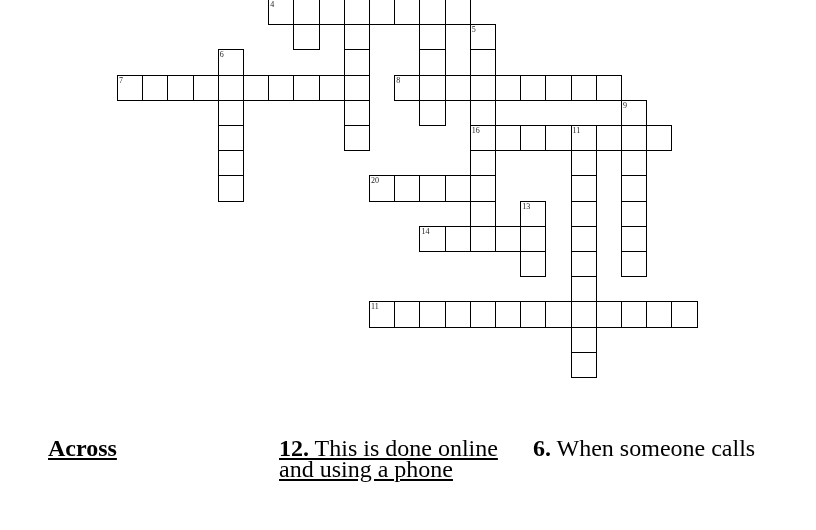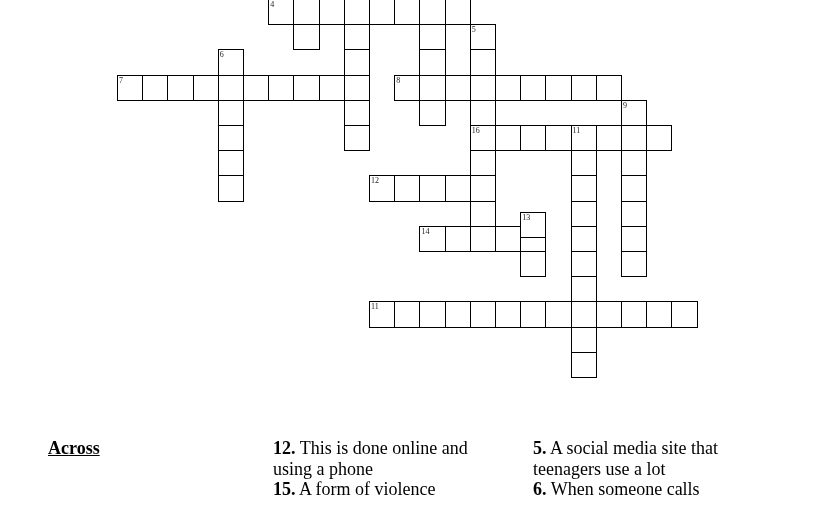--- a/index.html
+++ b/index.html
@@ -1,25 +1,25 @@
 <!DOCTYPE html>
 <html><head>
 <meta charset="utf-8">
 <style>
   html, body { margin: 0; padding: 0; background: #ffffff; }
   body { width: 816px; height: 530px; overflow: hidden; position: relative; font-family: "Liberation Serif", "DejaVu Serif", serif; color: #000; }
   #grid { position: absolute; left: 0; top: 0; width: 816px; height: 400px; }
   .cell { position: absolute; box-sizing: border-box; border: 1px solid #000; background: #fff; width: 26.2px; height: 26.2px; }
   .cell .num { position: absolute; left: 1px; top: 0px; font-size: 8px; line-height: 9px; font-family: "Liberation Serif", serif; color: #222; }
-  .clues { position: absolute; top: 438px; font-size: 18px; line-height: 20.5px; width: 235px; }
+  .clues { position: absolute; top: 438px; font-size: 24px; line-height: 20.5px; width: 235px; }
   .clues .hdr { font-weight: bold; text-decoration: underline; display: block; }
   .clues .clue { display: block; }
   .clues .clue b { font-weight: bold; }
   #col1 { left: 48px; }
-  #col2 { left: 273px; }
+  #col2 { left: 279px; text-decoration: underline; }
   #col3 { left: 533px; width: 240px; }
 </style>
 </head>
 <body>
 
 <div id="grid">
     <div class="cell" style="left: 268.2px; top: -1px;">
       <span class="num">4</span>
     </div>
     <div class="cell" style="left: 293.4px; top: -1px;"></div>
@@ -58,21 +58,21 @@
     <div class="cell" style="left: 495px; top: 125px;"></div>
     <div class="cell" style="left: 520.2px; top: 125px;"></div>
     <div class="cell" style="left: 545.4px; top: 125px;"></div>
     <div class="cell" style="left: 570.6px; top: 125px;">
       <span class="num">11</span>
     </div>
     <div class="cell" style="left: 595.8px; top: 125px;"></div>
     <div class="cell" style="left: 621px; top: 125px;"></div>
     <div class="cell" style="left: 646.2px; top: 125px;"></div>
     <div class="cell" style="left: 369px; top: 175.4px;">
-      <span class="num">12</span>
+      <span class="num">20</span>
     </div>
     <div class="cell" style="left: 394.2px; top: 175.4px;"></div>
     <div class="cell" style="left: 419.4px; top: 175.4px;"></div>
     <div class="cell" style="left: 444.6px; top: 175.4px;"></div>
     <div class="cell" style="left: 469.8px; top: 175.4px;"></div>
     <div class="cell" style="left: 419.4px; top: 225.8px;">
       <span class="num">14</span>
     </div>
     <div class="cell" style="left: 444.6px; top: 225.8px;"></div>
     <div class="cell" style="left: 469.8px; top: 225.8px;"></div>
@@ -124,31 +124,29 @@
     <div class="cell" style="left: 621px; top: 225.8px;"></div>
     <div class="cell" style="left: 621px; top: 251px;"></div>
     <div class="cell" style="left: 570.6px; top: 150.2px;"></div>
     <div class="cell" style="left: 570.6px; top: 175.4px;"></div>
     <div class="cell" style="left: 570.6px; top: 200.6px;"></div>
     <div class="cell" style="left: 570.6px; top: 225.8px;"></div>
     <div class="cell" style="left: 570.6px; top: 251px;"></div>
     <div class="cell" style="left: 570.6px; top: 276.2px;"></div>
     <div class="cell" style="left: 570.6px; top: 326.6px;"></div>
     <div class="cell" style="left: 570.6px; top: 351.8px;"></div>
-    <div class="cell" style="left: 520.2px; top: 200.6px; margin-top: 11px;">
+    <div class="cell" style="left: 520.2px; top: 200.6px;">
       <span class="num">13</span>
     </div>
     <div class="cell" style="left: 520.2px; top: 251px;"></div>
   </div>
 
 <div id="col1" class="clues">
   <span class="hdr">Across</span>
 </div>
 
 <div id="col2" class="clues">
   <span class="clue"><b>12.</b><span> This is done online and using a phone</span></span>
-  <span class="clue"><b>15.</b><span> A form of violence</span></span>
 </div>
 
 <div id="col3" class="clues">
-  <span class="clue"><b>5.</b><span> A social media site that teenagers use a lot</span></span>
   <span class="clue"><b>6.</b><span> When someone calls</span></span>
 </div>
 
 </body></html>

